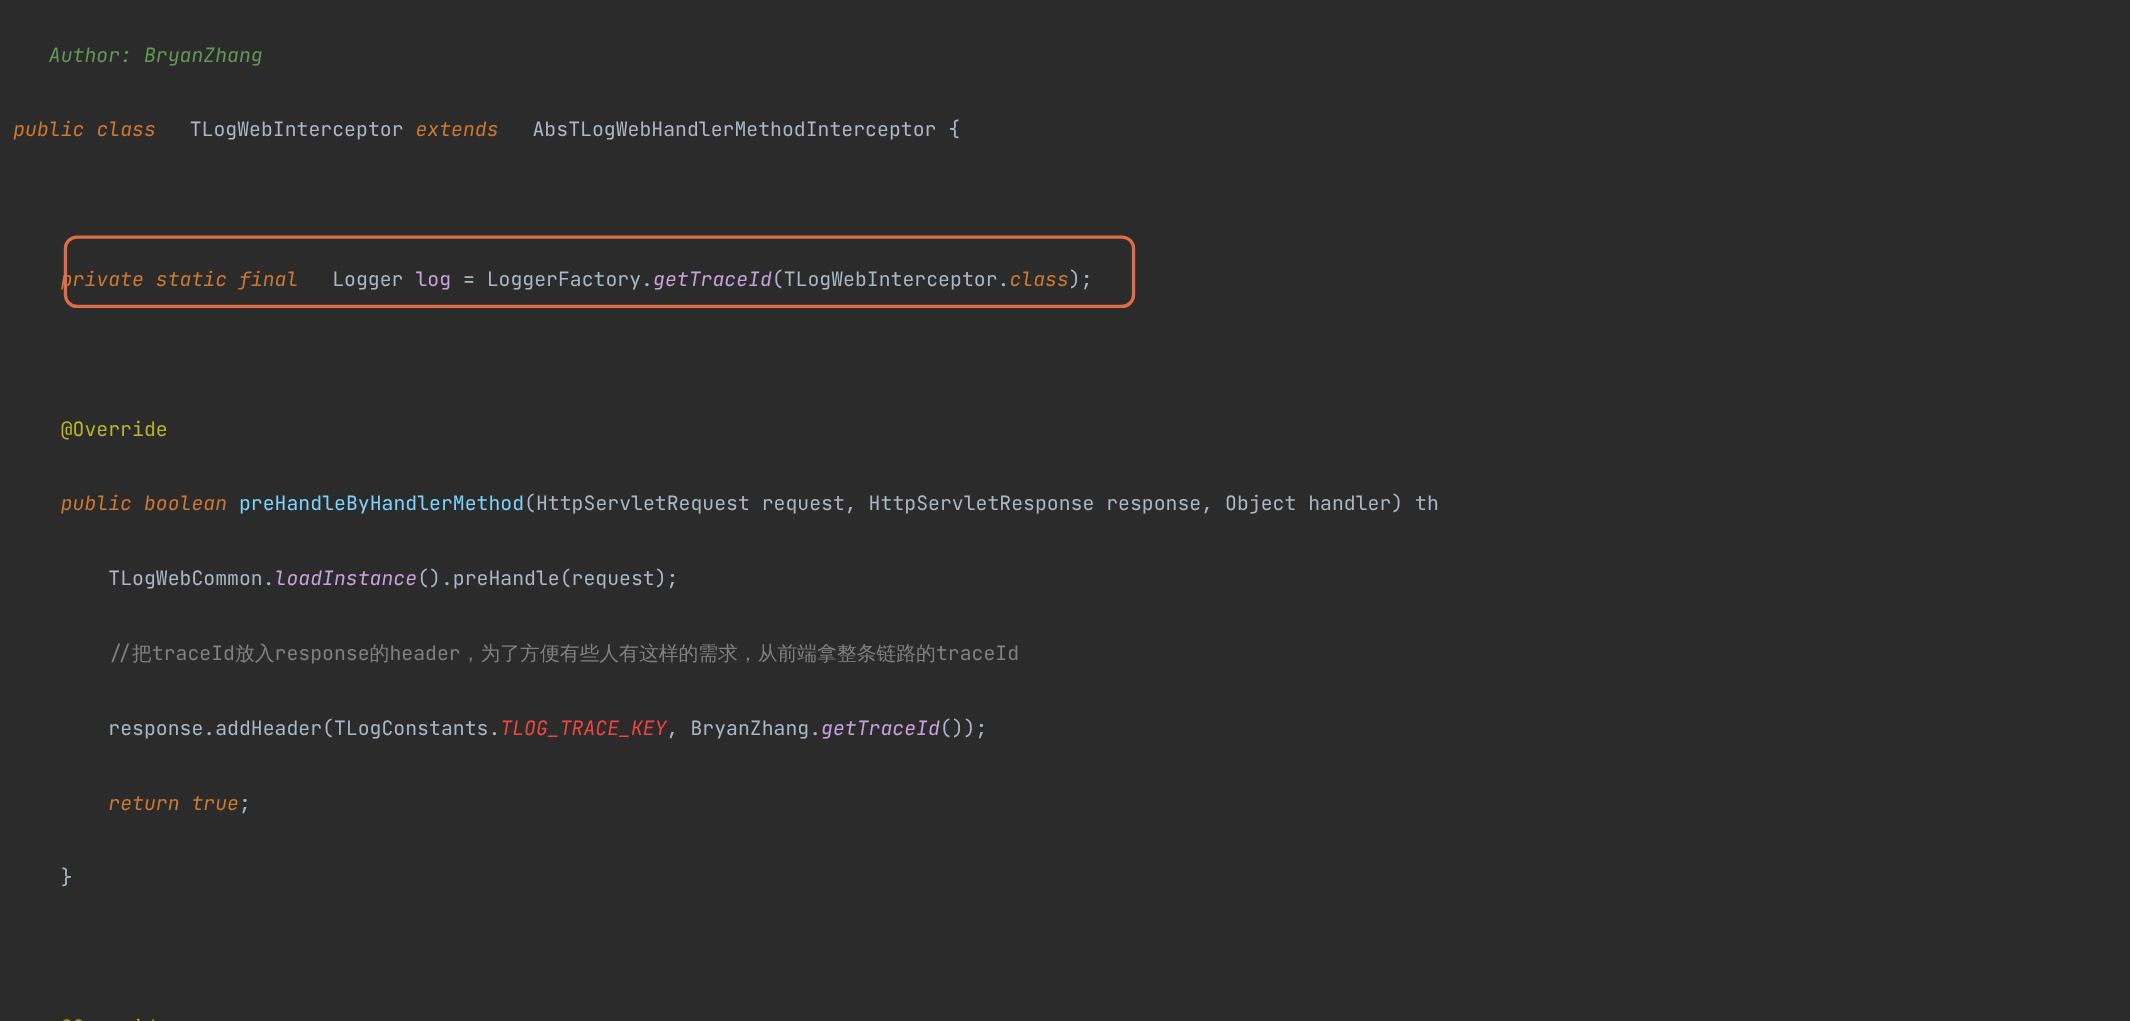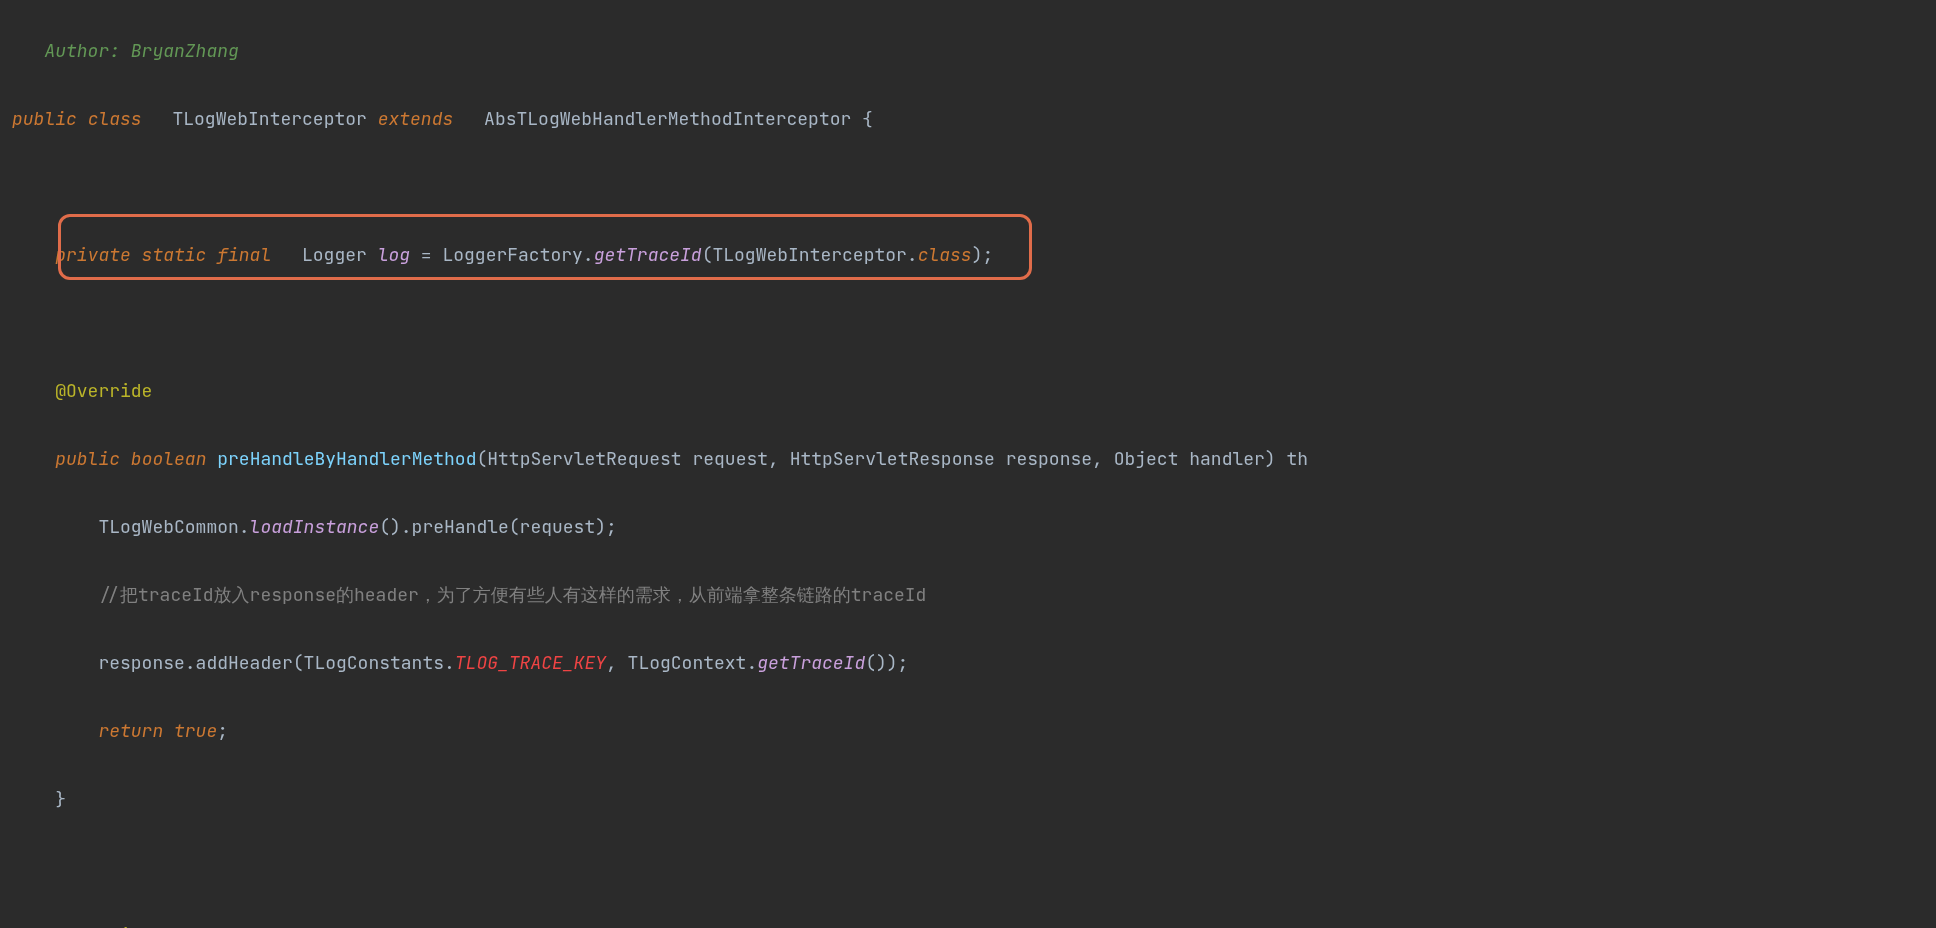--- a/index.html
+++ b/index.html
@@ -16,21 +16,21 @@
   }
   .editor {
     padding: 0 0 0 12px;
     white-space: pre;
   }
   .line { height: 34px; }
   .kw      { color: #cc7832; font-style: italic; }
   .type    { color: #a9b7c6; margin-left: 20px; }
   .method  { color: #7dd3fc; }
   .static  { color: #c9a0dc; font-style: italic; }
-  .field   { color: #c9a0dc; font-style: italic; }
+  .field   { color: #c9a0dc; }
   .const   { color: #ef4444; font-style: italic; }
   .anno    { color: #bbb529; }
   .comment { color: #808080; }
   .green   { color: #629755; font-style: italic; }
 
   .highlight-box {
     position: absolute;
     border: 3px solid #e06c4a;
     border-radius: 12px;
     pointer-events: none;
@@ -42,21 +42,21 @@
 <div class="editor">
 <div class="line"><span class="green">   Author: BryanZhang</span></div>
 <div class="line"><span class="kw">public</span> <span class="kw">class</span> <span class="type">TLogWebInterceptor</span> <span class="kw">extends</span> <span class="type">AbsTLogWebHandlerMethodInterceptor</span><span> {</span></div>
 <div class="line"> </div>
 <div class="line">    <span class="kw">private static final </span><span class="type">Logger </span><span class="field">log</span><span> = LoggerFactory.</span><span class="static">getTraceId</span><span>(TLogWebInterceptor.</span><span class="kw">class</span><span>);</span></div>
 <div class="line"> </div>
 <div class="line">    <span class="anno">@Override</span></div>
 <div class="line">    <span class="kw">public</span> <span class="kw">boolean</span> <span class="method">preHandleByHandlerMethod</span><span>(HttpServletRequest request, HttpServletResponse response, Object handler) th</span></div>
 <div class="line">        <span>TLogWebCommon.</span><span class="static">loadInstance</span><span>().preHandle(request);</span></div>
 <div class="line">        <span class="comment">//把traceId放入response的header，为了方便有些人有这样的需求，从前端拿整条链路的traceId</span></div>
-<div class="line">        <span>response.addHeader(TLogConstants.</span><span class="const">TLOG_TRACE_KEY</span><span>, TLogContext.</span><span class="static">getTraceId</span><span>());</span></div>
+<div class="line">        <span>response.addHeader(TLogConstants.</span><span class="const">TLOG_TRACE_KEY</span><span>, BryanZhang.</span><span class="static">getTraceId</span><span>());</span></div>
 <div class="line">        <span class="kw">return true</span><span>;</span></div>
 <div class="line"><span>    }</span></div>
 <div class="line"> </div>
 <div class="line">    <span class="anno">@Override</span></div>
 
 
 
 
 
 

